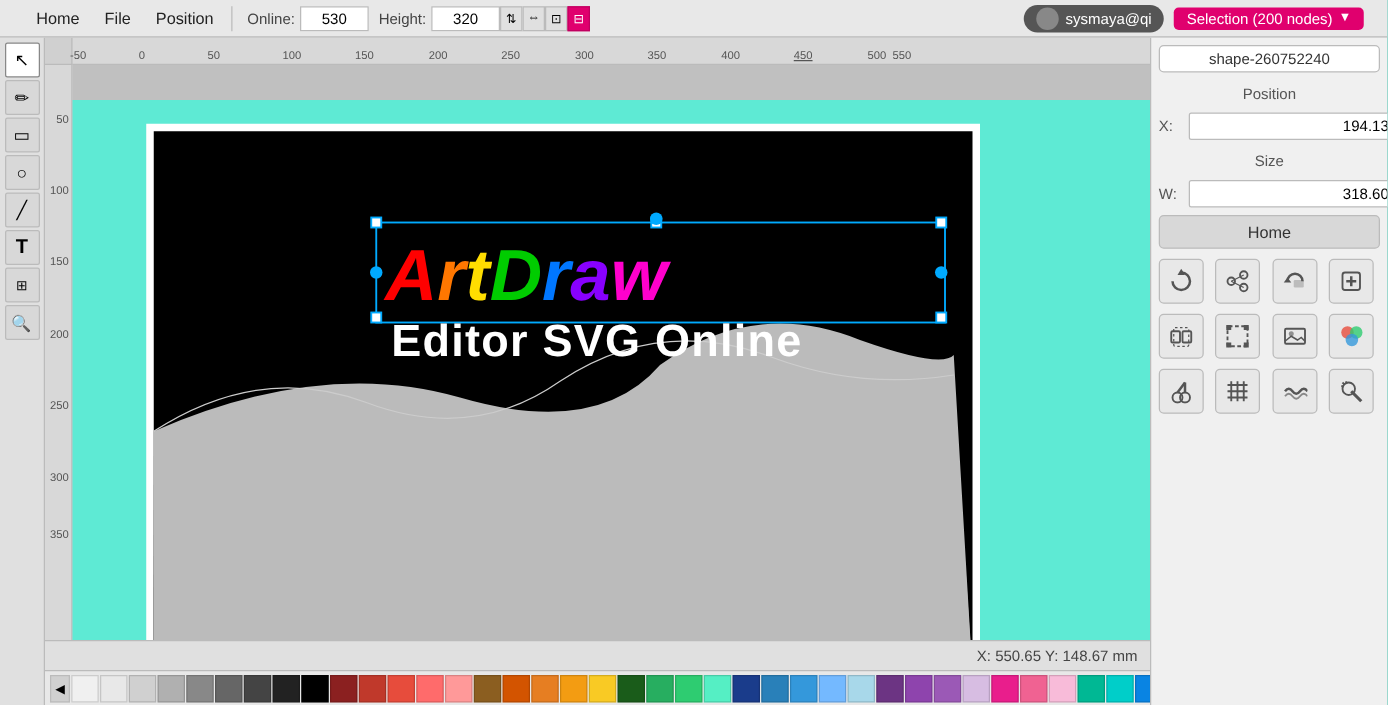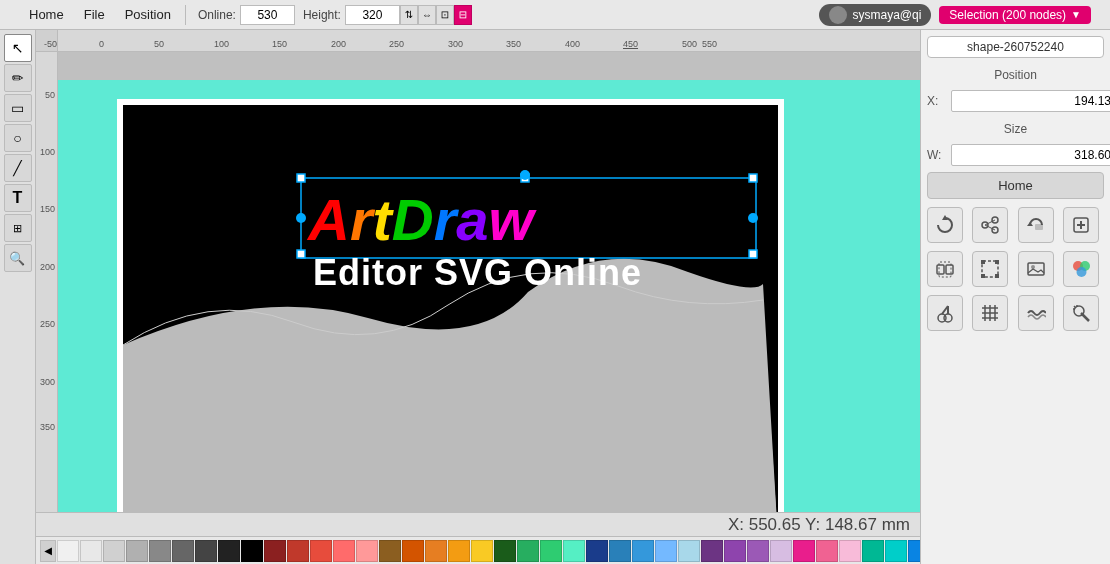--- a/index.html
+++ b/index.html
@@ -51,21 +51,21 @@
       font-size: 14px; border-radius: 2px;
     }
     .tool-btn.active { background: #fff; border-color: #888; }
 
     
     .canvas-wrapper {
       flex: 1; display: flex; flex-direction: column; overflow: hidden; position: relative;
     }
     .ruler-top {
       height: 22px; background: #d8d8d8; border-bottom: 1px solid #bbb;
-      display: flex; align-items: flex-end; padding-left: 8px; position: relative; flex-shrink: 0;
+      display: flex; align-items: flex-end; padding-left: 20px; position: relative; flex-shrink: 0;
     }
     .ruler-corner { position: absolute; left: 0; top: 0; width: 22px; height: 22px; background: #d0d0d0; border-right: 1px solid #bbb; border-bottom: 1px solid #bbb; }
     .ruler-marks { display: flex; align-items: flex-end; height: 100%; font-size: 9px; color: #666; position: relative; overflow: hidden; }
     .ruler-mark { position: absolute; bottom: 2px; font-size: 9px; color: #555; }
 
     .canvas-row { display: flex; flex: 1; overflow: hidden; }
     .ruler-left {
       width: 22px; background: #d8d8d8; border-right: 1px solid #bbb;
       display: flex; flex-direction: column; align-items: flex-end; padding-top: 0;
       position: relative; flex-shrink: 0;
@@ -108,21 +108,21 @@
     .icon-btn {
       width: 36px; height: 36px; background: #e8e8e8; border: 1px solid #bbb;
       border-radius: 4px; display: flex; align-items: center; justify-content: center;
       cursor: pointer; font-size: 16px;
     }
 
     
     .status-bar {
       height: 24px; background: #e0e0e0; border-top: 1px solid #bbb;
       display: flex; align-items: center; justify-content: flex-end;
-      padding: 0 10px; font-size: 17px; color: #444; flex-shrink: 0;
+      padding: 0 10px; font-size: 12px; color: #444; flex-shrink: 0;
     }
 
     
     .color-palette {
       height: 28px; background: #e8e8e8; border-top: 1px solid #bbb;
       display: flex; align-items: center; padding: 2px 4px; gap: 1px; flex-shrink: 0;
       overflow: hidden;
     }
     .color-swatch { width: 22px; height: 22px; flex-shrink: 0; cursor: pointer; border: 1px solid rgba(0,0,0,0.15); }
     .palette-arrow { width: 16px; height: 22px; background: #d0d0d0; border: 1px solid #bbb; display: flex; align-items: center; justify-content: center; cursor: pointer; font-size: 10px; flex-shrink: 0; }

